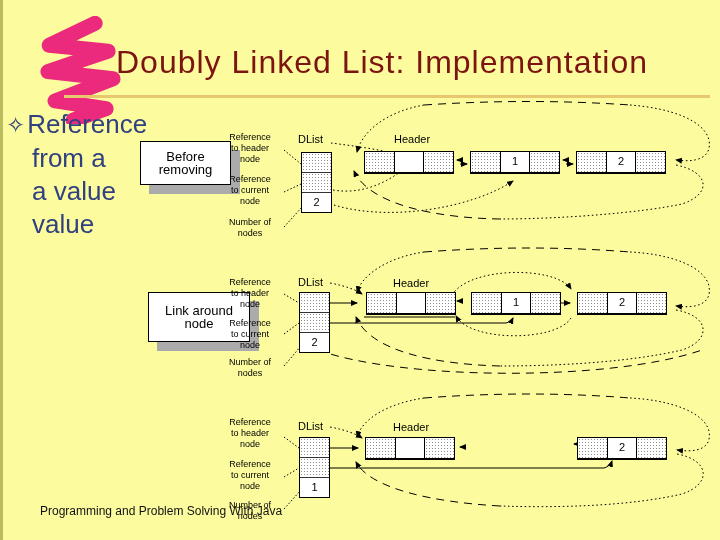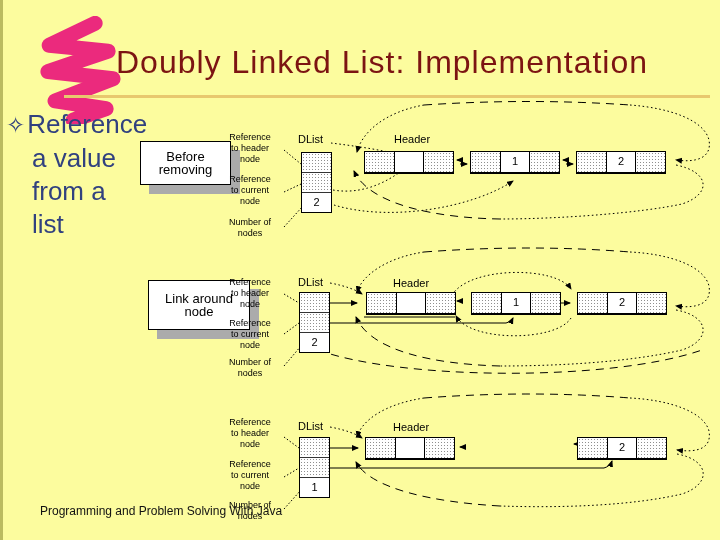--- a/index.html
+++ b/index.html
@@ -26,21 +26,21 @@
   .diamond{font-size:23px;margin-right:2px;}
 
   
   .capbox{
     position:absolute;background:#fff;border:1px solid #000;
     box-shadow:9px 9px 0 #ABABAB;
     font-size:13px;line-height:13px;text-align:center;
     display:flex;align-items:center;justify-content:center;padding:2px;
   }
   .cap1{left:140px;top:141px;width:85px;height:38px;}
-  .cap2{left:148px;top:280px;width:96px;height:44px;}
+  .cap2{left:148px;top:292px;width:96px;height:44px;}
   .cap3{left:152px;top:427px;width:96px;height:40px;}
 
   
   .slabel{
     position:absolute;width:64px;text-align:center;
     font-size:9px;line-height:11px;white-space:pre-line;
   }
 
   
   .dlabel{position:absolute;font-size:11px;}
@@ -77,23 +77,23 @@
 
   <svg class="scribble" width="100" height="108" viewBox="0 0 100 108">
     <path d="M 78 10 L 30 27 L 88 39 L 26 53 L 90 67 L 30 83 L 80 96 L 46 104" fill="none" stroke="#EB2A7D" stroke-width="15" stroke-linecap="round" stroke-linejoin="round" transform="rotate(-6 50 55)"></path>
   </svg>
 
   <div class="title">Doubly Linked List: Implementation</div>
   <div class="rule"></div>
 
   <div class="bullet">
     <div><span class="diamond">✧</span><span>Reference</span></div>
+    <div class="ind">from a</div>
     <div class="ind">a value</div>
-    <div class="ind">from a</div>
-    <div class="ind">list</div>
+    <div class="ind">value</div>
   </div>
 
   <svg class="wires" width="720" height="540" viewBox="0 0 720 540">
     <defs>
       <marker id="ah" markerWidth="8" markerHeight="8" refX="6" refY="3" orient="auto" markerUnits="userSpaceOnUse">
         <path d="M0,0 L7,3 L0,6 z" fill="#000"></path>
       </marker>
     </defs>
     <g fill="none" stroke="#000" stroke-width="1">
 

